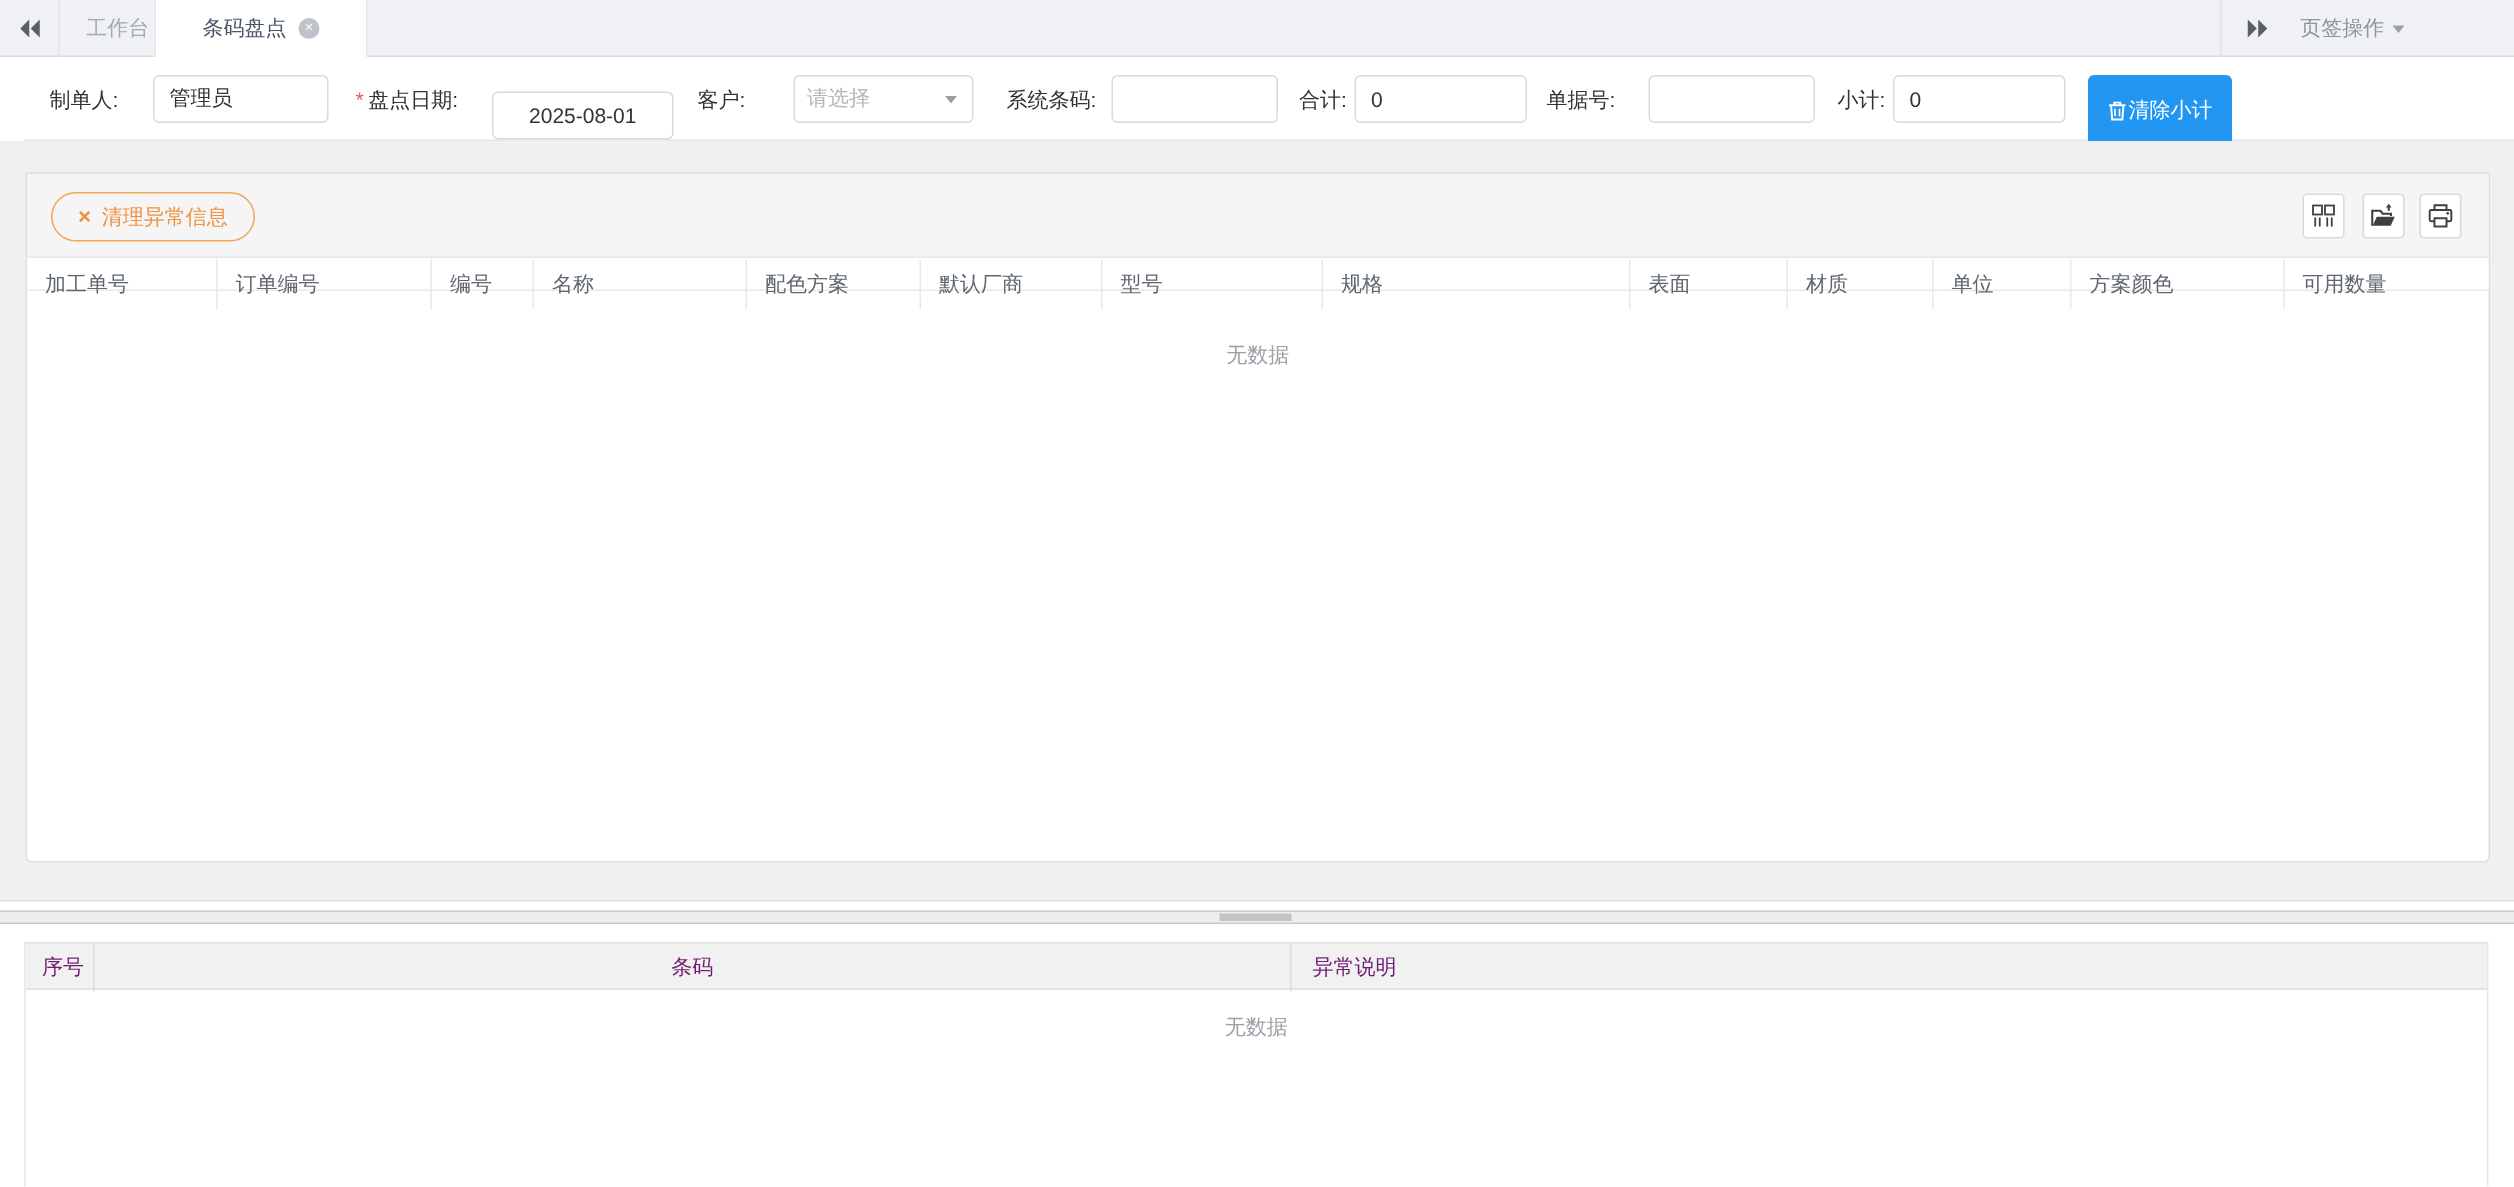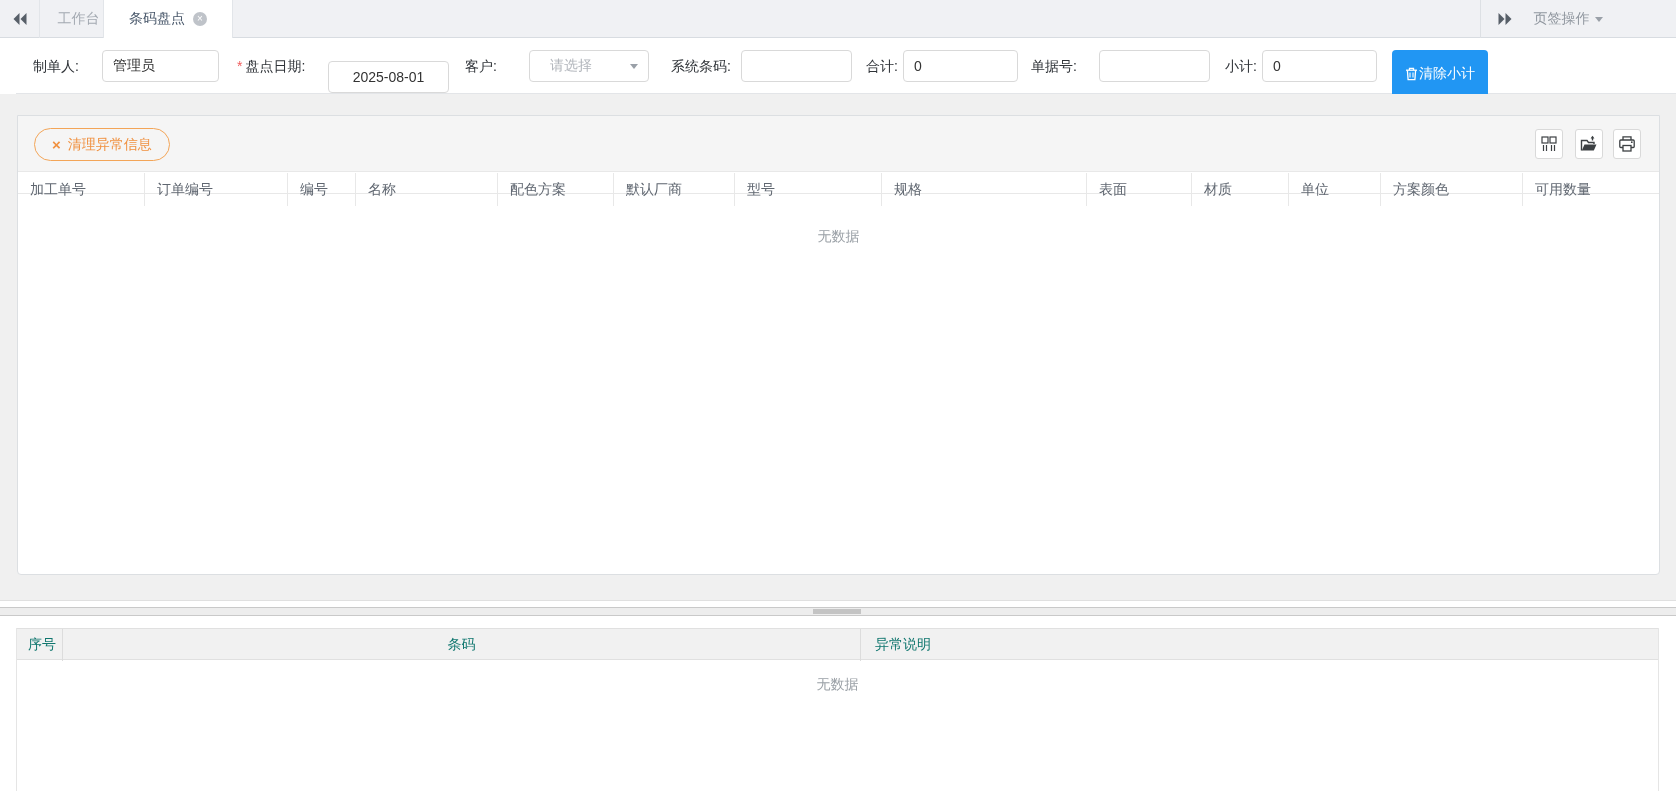--- a/index.html
+++ b/index.html
@@ -12,41 +12,41 @@
   
   .tabbar { position:absolute; top:0; left:0; width:1676px; height:38px;
     background:#f0f1f4; border-bottom:1px solid #d8dce1; }
   .tab-scroll-btn { position:absolute; top:0; height:38px; width:40px;
     display:flex; align-items:center; justify-content:center; cursor:pointer; }
   .tab-scroll-left { left:0; border-right:1px solid #e2e5e9; }
   .tab-scroll-right { left:1480px; width:48px; border-left:1px solid #dde0e4; }
   .tab { position:absolute; top:0; height:38px; display:flex; align-items:center;
     justify-content:center; cursor:pointer; }
   .tab-inactive { left:40px; width:77px; color:#a3a9b1; }
-  .tab-active { left:103px; width:130px; background:#fff; color:#475669;
+  .tab-active { left:103px; width:142px; background:#fff; color:#475669;
     border-left:1px solid #e2e5e9; border-right:1px solid #e2e5e9; }
   .tab-close { width:14px; height:14px; border-radius:50%; background:#bfc3c9;
     color:#fff; font-size:10px; line-height:14px; text-align:center; margin-left:8px; }
   .tabbar-right-btn { position:absolute; top:0; height:38px; color:#8f969e;
     display:flex; align-items:center; justify-content:center; cursor:pointer; }
   .tab-ops { left:1528px; width:80px; }
   .refresh-btn { left:1676px; width:56px; border-left:1px solid #dde0e4; }
   .caret-down { width:0; height:0; border-left:4px solid transparent;
     border-right:4px solid transparent; border-top:5px solid #9aa0a8; margin-left:5px; }
   
   .filterbar { position:absolute; top:39px; left:16px; width:1676px; height:55px;
     background:#fff; border-bottom:1px solid #e3e5e8; }
   .f-label { position:absolute; top:0; height:55px; line-height:55px; color:#2f3338; }
   .f-input { position:absolute; top:11px; height:32px; border:1px solid #d9d9d9;
     border-radius:4px; padding:0 10px; font-size:14px; color:#333; background:#fff;
     font-family:"Liberation Sans","DejaVu Sans",sans-serif; outline:none; }
   .req { color:#f05b5b; margin-right:3px; }
   .fake-select { position:absolute; top:11px; height:32px; border:1px solid #d9d9d9;
     border-radius:4px; background:#fff; display:flex; align-items:center;
-    padding:0 20px; color:#b2b6bc; cursor:pointer; }
+    padding:0 8px; color:#b2b6bc; cursor:pointer; }
   .fake-select .caret-down { position:absolute; right:10px; }
   .btn-primary { position:absolute; top:11px; height:48px; background:#2196f3;
     color:#fff; border:none; border-radius:4px; font-size:14px; cursor:pointer;
     display:flex; align-items:center; justify-content:center; gap:1px;
     font-family:"Liberation Sans","DejaVu Sans",sans-serif; }
   
   .page-gray { position:absolute; top:94px; left:0; width:1676px; height:507px;
     background:#f0f0f0; border-bottom:1px solid #e0e0e0; }
   .panel { position:absolute; top:115px; left:17px; width:1643px; height:460px;
     background:#fff; border:1px solid #dcdfe2; border-radius:0 0 4px 4px; }
@@ -77,21 +77,21 @@
   .splitter { position:absolute; top:607px; left:0; width:1676px; height:9px;
     background:#ededed; border-top:1px solid #c9c9c9; border-bottom:1px solid #c9c9c9;
     cursor:row-resize; }
   .splitter-handle { position:absolute; left:813px; top:1px; width:48px; height:5px;
     background:#c4c4c4; }
   
   .abn-grid { position:absolute; top:628px; left:16px; width:1643px; height:163px;
     background:#fff; border-left:1px solid #e5e5e5; border-right:1px solid #e5e5e5; }
   .abn-head { position:absolute; top:0; left:0; right:0; height:32px; display:flex;
     background:#f1f1f1; border-top:1px solid #e0e0e0; border-bottom:1px solid #e0e0e0; }
-  .abn-head .hc { height:32px; line-height:30px; color:#0f766e;
+  .abn-head .hc { height:32px; line-height:30px; color:#701a75;
     border-right:1px solid #dcdcdc; white-space:nowrap; flex:none; }
   .abn-head .hc.a1 { width:46px; padding-left:11px; }
   .abn-head .hc.a2 { width:798px; text-align:center; }
   .abn-head .hc.a3 { flex:1; padding-left:14px; border-right:none; }
   .abn-grid .empty-text { top:48px; }
   svg { display:block; }
 </style>
 </head>
 <body>
 

